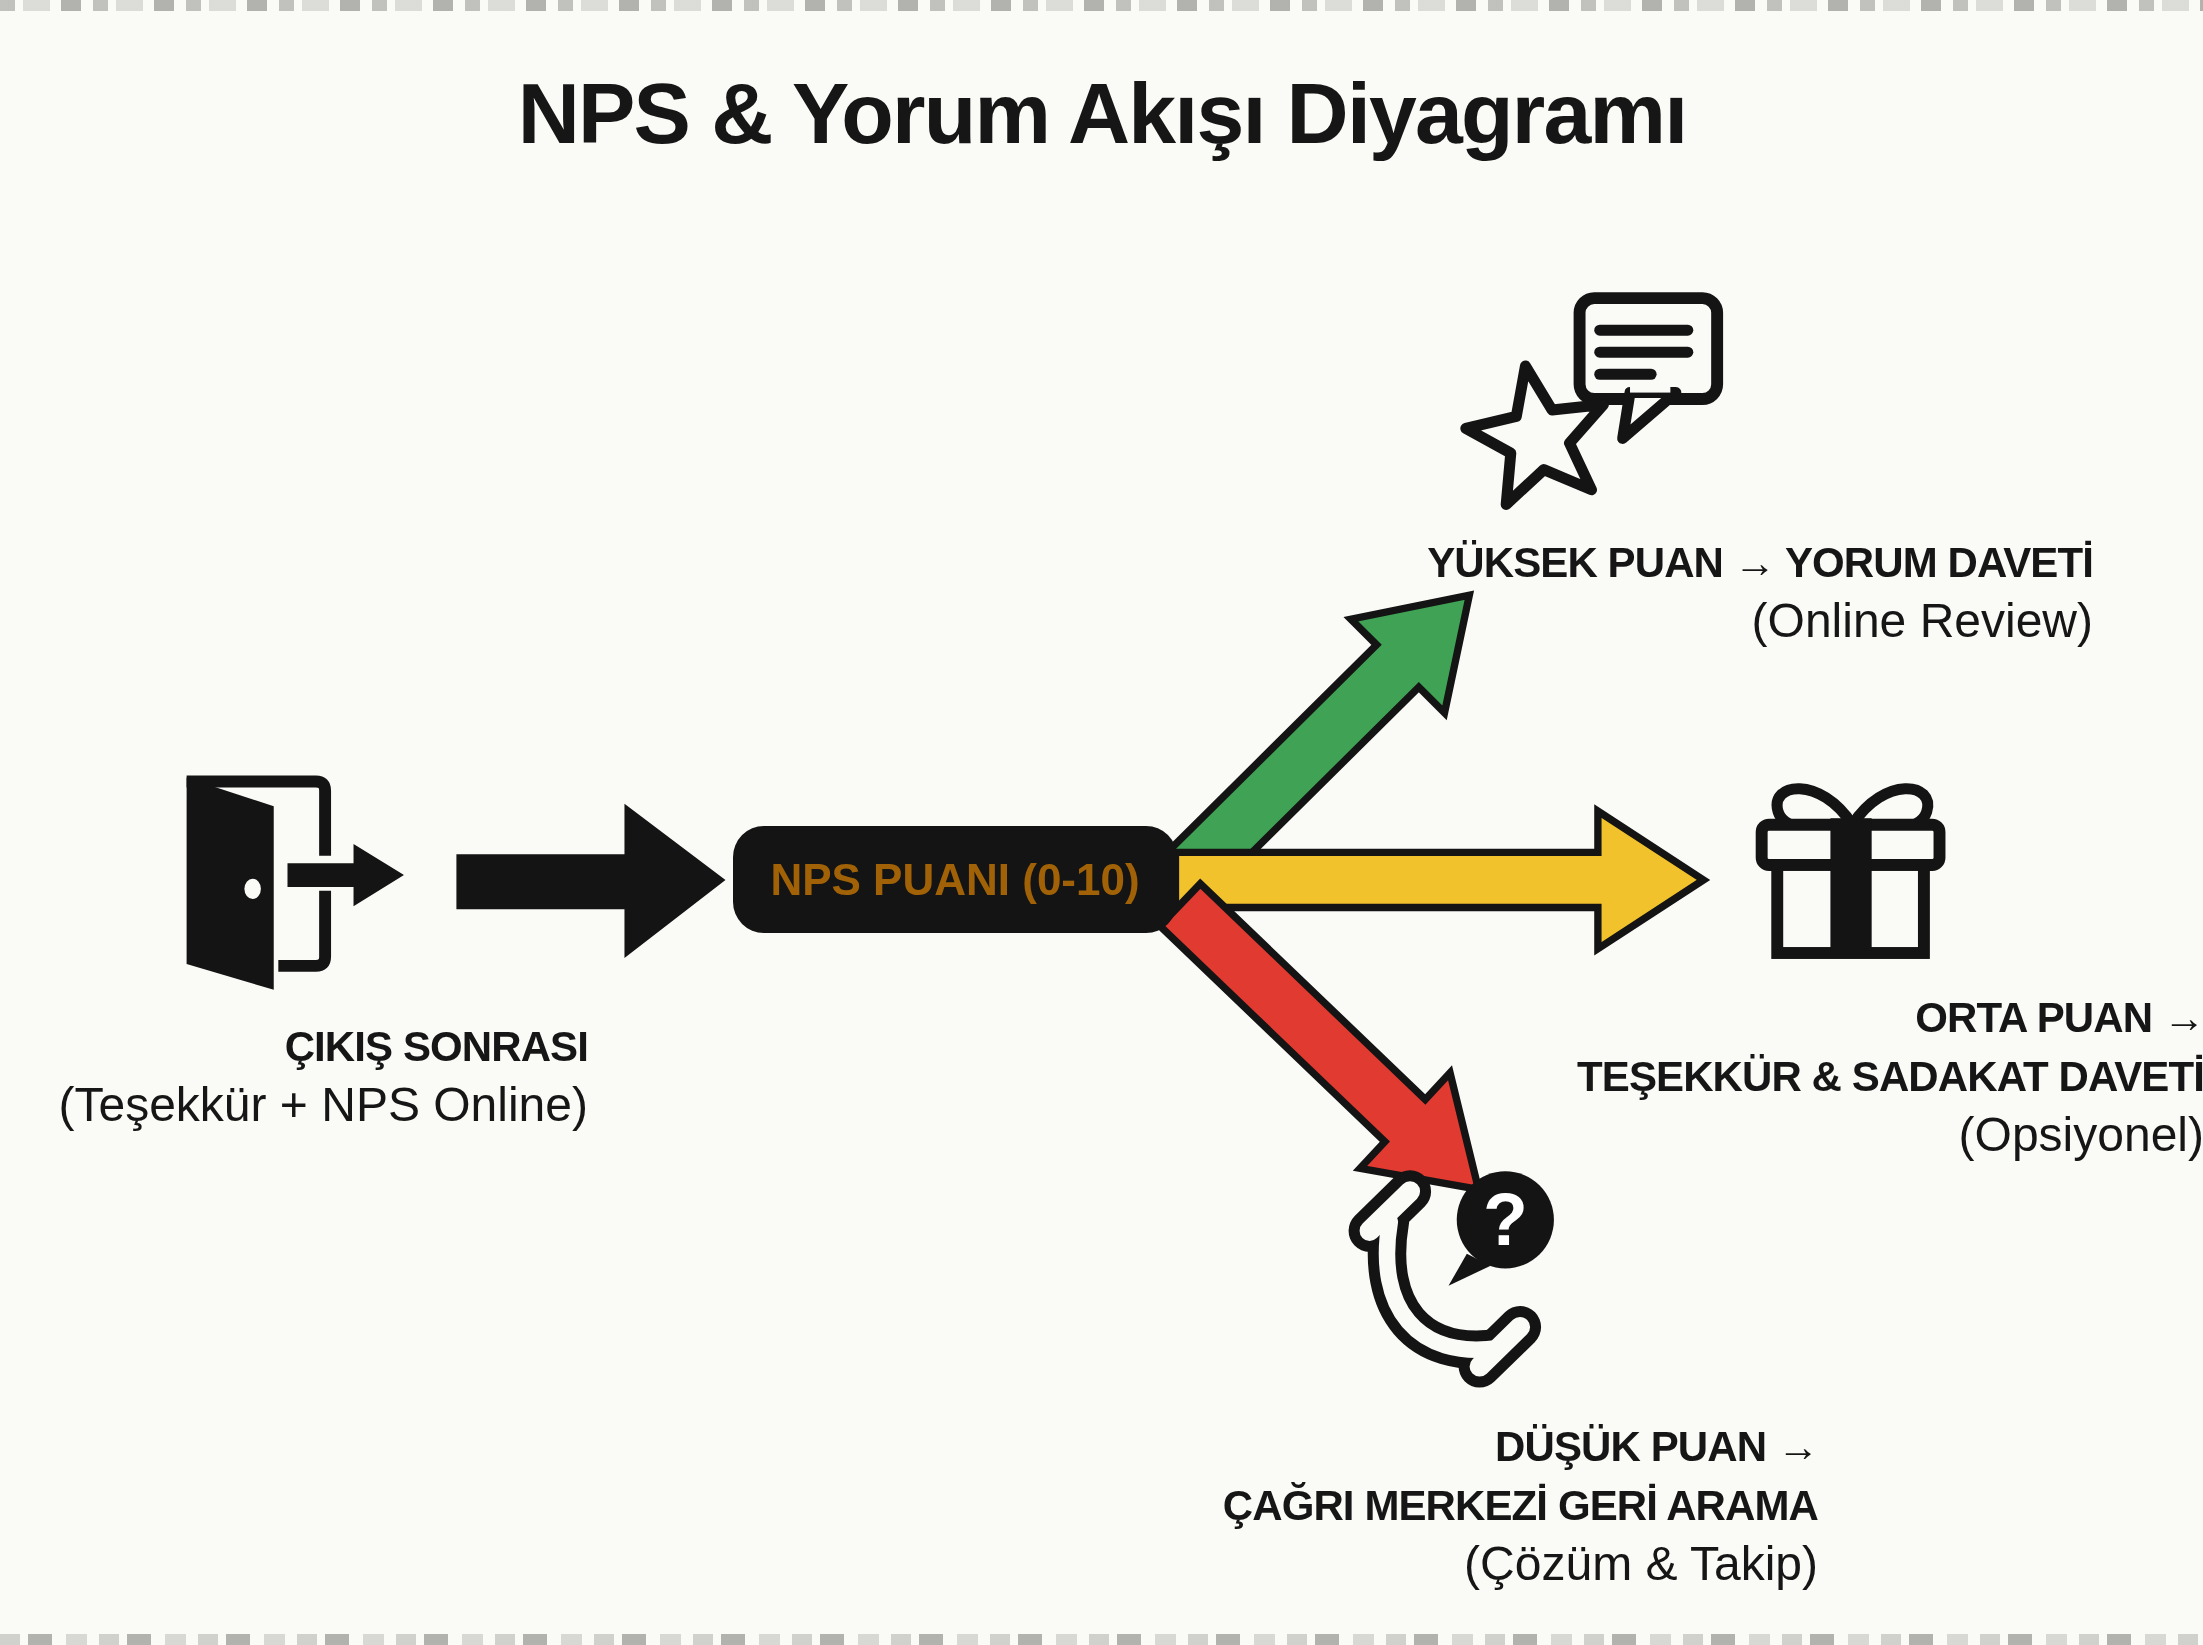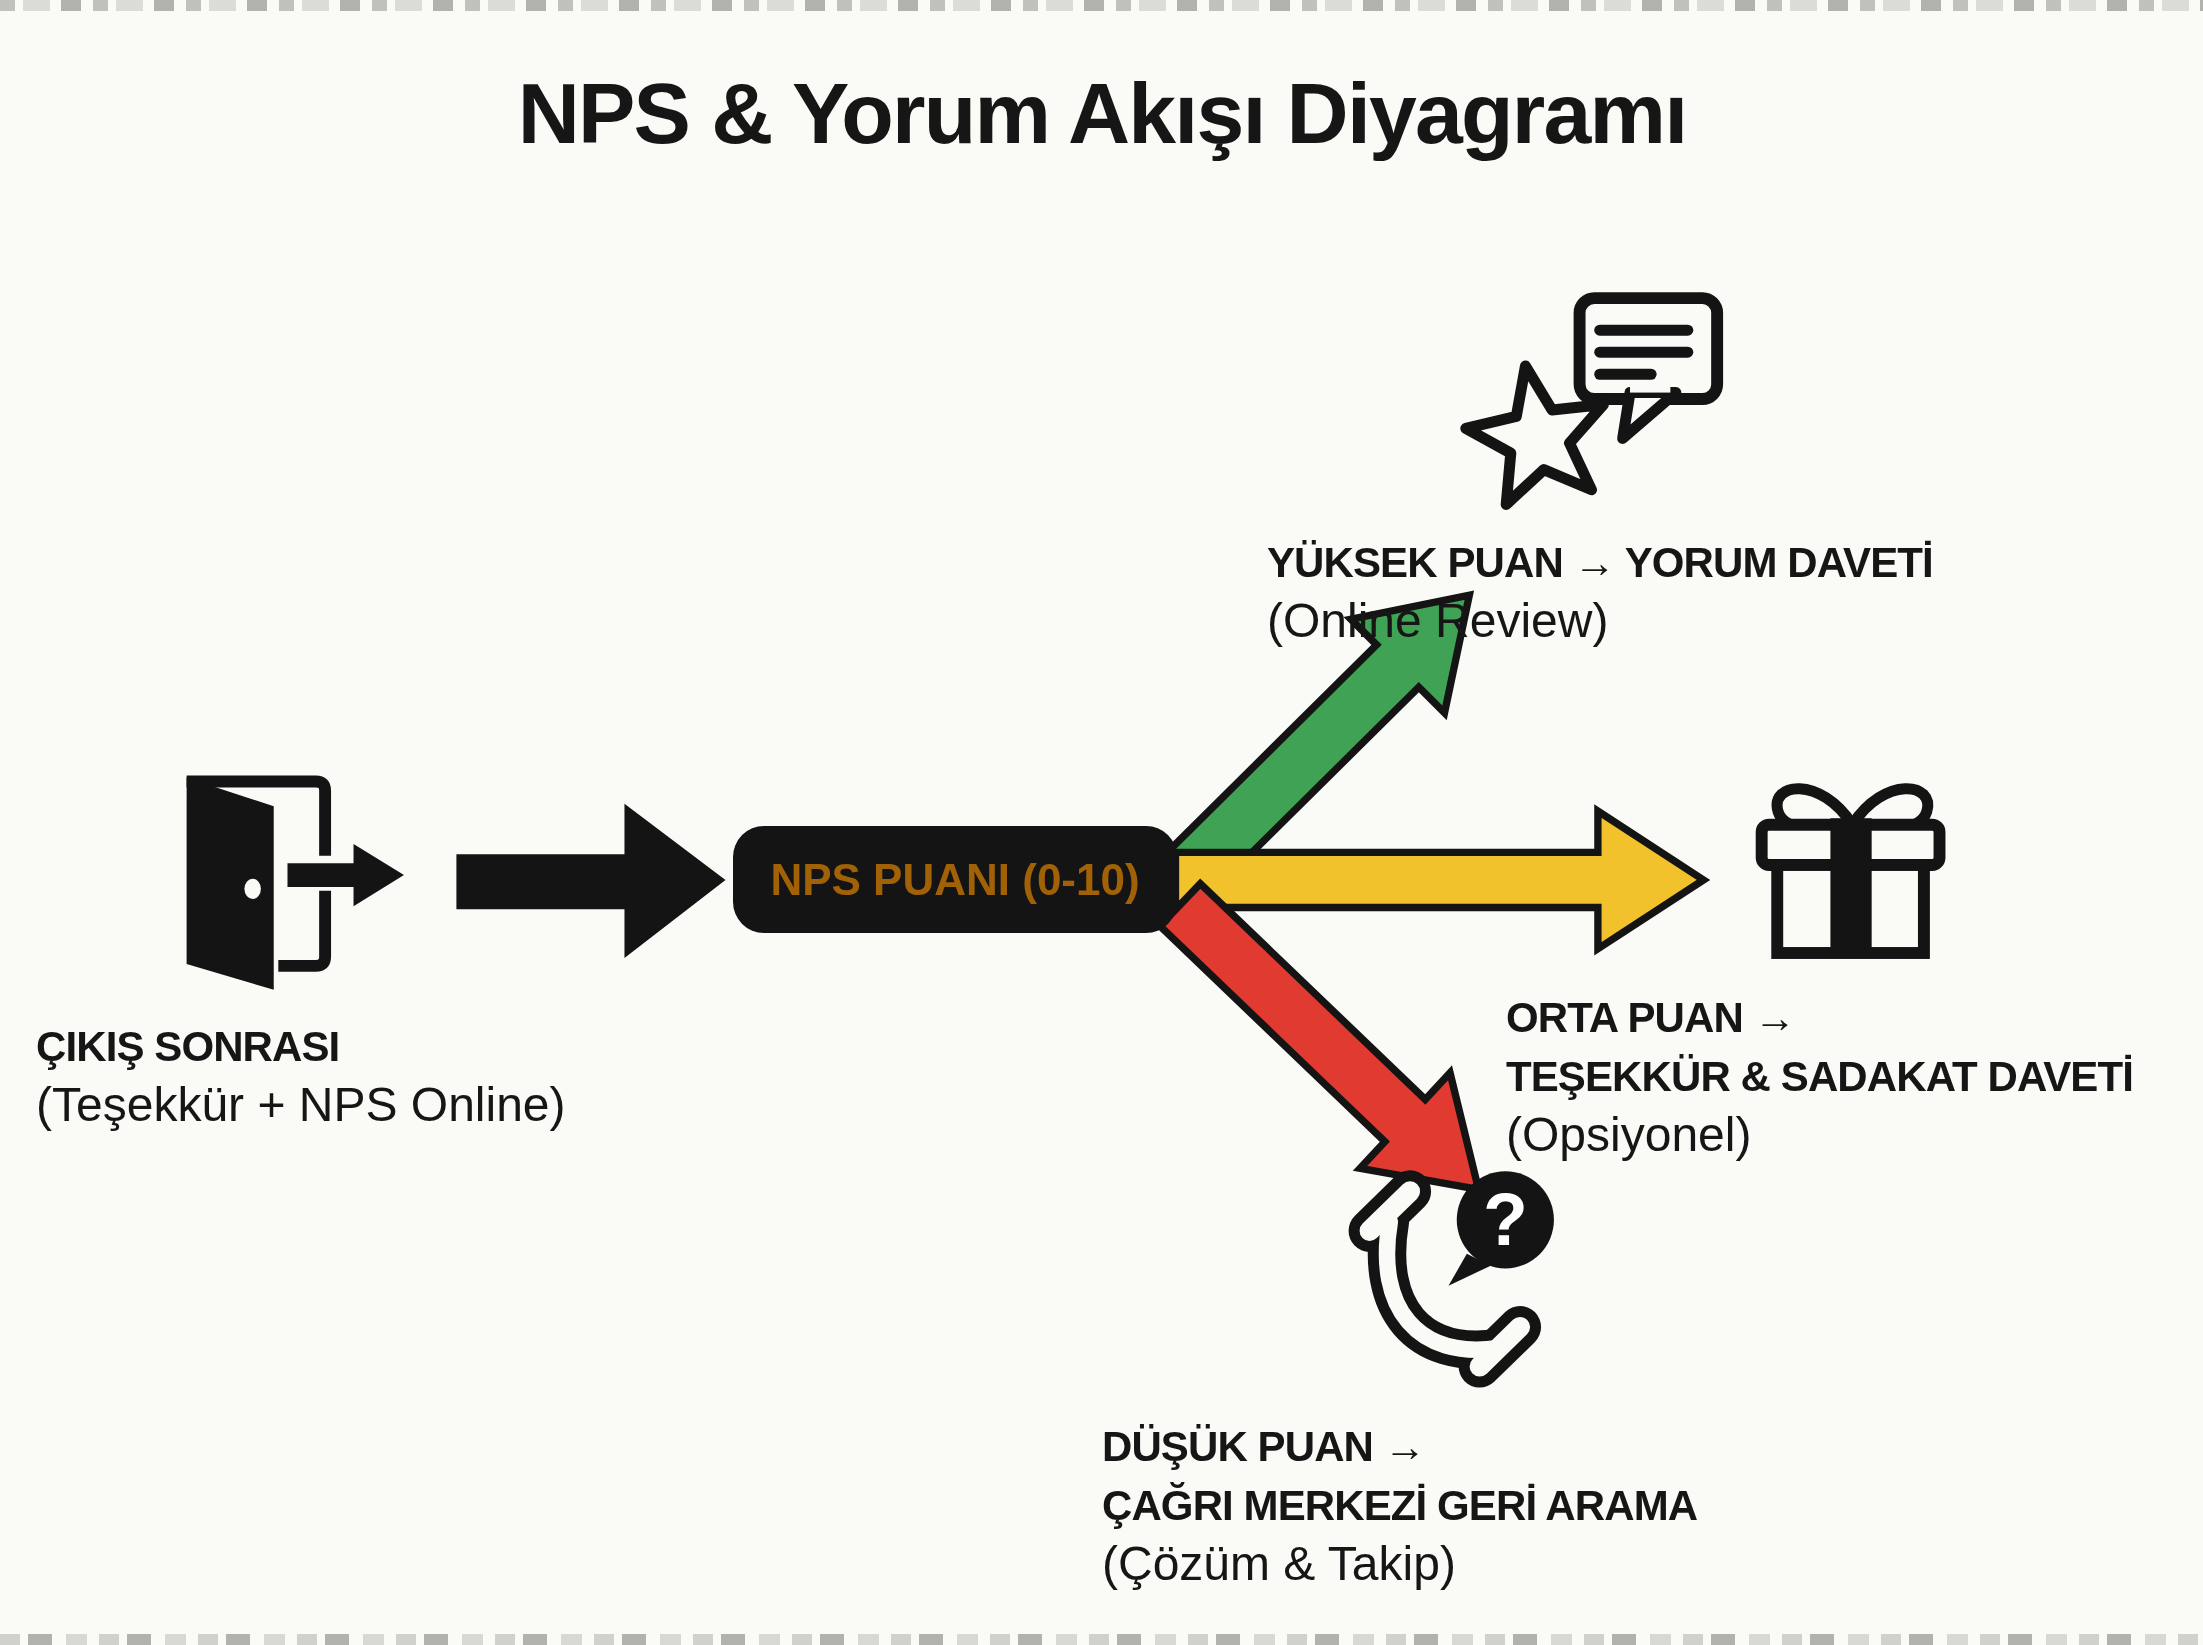--- a/index.html
+++ b/index.html
@@ -10,29 +10,29 @@
   }
   .abs { position:absolute; }
 
   
   .page-title {
     left:0; top:24px; width:2204px; text-align:center;
     font-size:86px; font-weight:700; letter-spacing:-1.8px;margin-top:40px;
   }
 
   
-  .caption { text-align:left; }
+  .caption { text-align:right; }
   .caption .bold-line {
     font-size:42px; font-weight:700; letter-spacing:-0.9px; line-height:59px;
   }
   .caption .reg-line {
     font-size:48px; font-weight:400; line-height:57px;
   }
 
-  .cap-exit { left:0;    top:1017px; width:588px;padding-left:36px; }
+  .cap-exit { left:0;    top:1017px; width:588px; }
   .cap-high { left:1267px; top:533px;  width:826px; }
   .cap-mid  { left:1506px; top:988px; width:698px; }
   .cap-low  { left:1102px; top:1417px; width:716px; }
 
   
   .score-node {
     left:733px; top:826px; width:444px; height:107px;
     background:#141414; border-radius:31px;
     display:flex; align-items:center; justify-content:center;
   }

